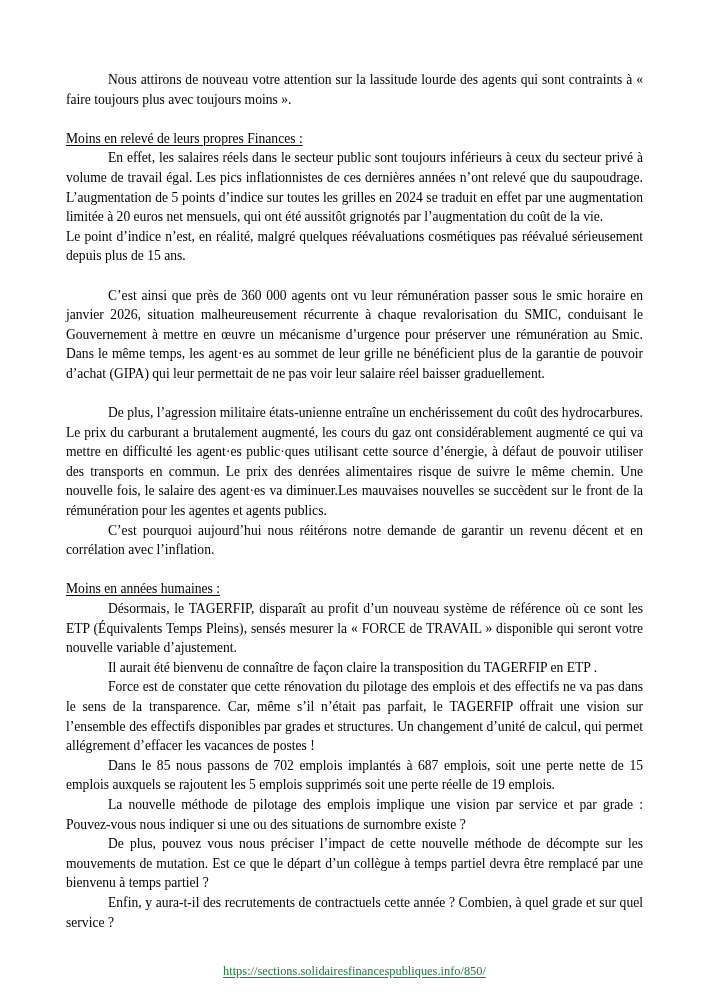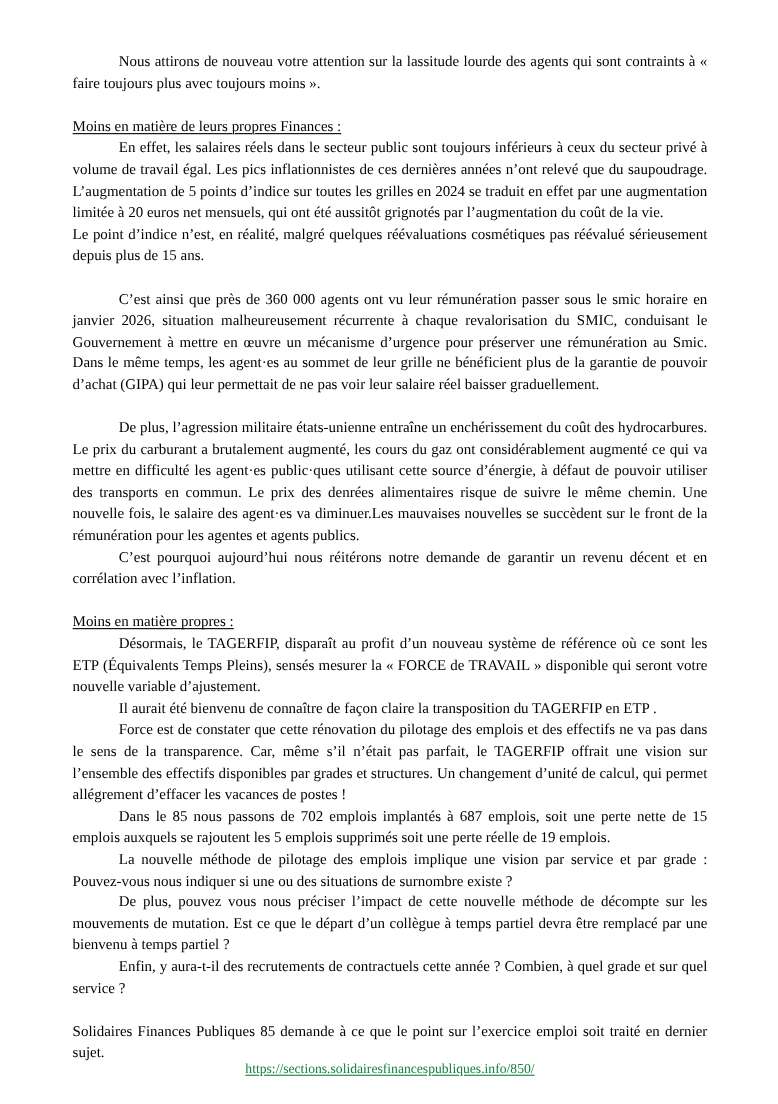--- a/index.html
+++ b/index.html
@@ -13,21 +13,21 @@
     height: 1004px;
     overflow: hidden;
     font-family: "Liberation Serif", "DejaVu Serif", serif;
     color: #000000;
   }
   .page {
     position: relative;
     width: 707px;
     height: 1004px;
     box-sizing: border-box;
-    padding: 46px 64px 0 66px;
+    padding: 70px 64px 0 66px;
     background: #ffffff;
   }
   .body-text {
     font-size: 13.6px;
     line-height: 19.6px;
     text-align: justify;
     text-justify: inter-word;
     -webkit-hyphens: none;
     hyphens: none;
     color: #000000;
@@ -83,57 +83,56 @@
 <body>
 
 <div class="page">
 
   <div class="body-text">
 
     <p class="para">Nous attirons de nouveau votre attention sur la lassitude lourde des agents qui sont contraints à « faire toujours plus avec toujours moins ».</p>
 
     <div class="spacer-full"></div>
 
-    <p class="heading"><span class="u">Moins en matière de leurs propres Finances :</span></p>
+    <p class="heading"><span class="u">Moins en relevé de leurs propres Finances :</span></p>
 
     <p class="para">En effet, les salaires réels dans le secteur public sont toujours inférieurs à ceux du secteur privé à volume de travail égal. Les pics inflationnistes de ces dernières années n’ont relevé que du saupoudrage. L’augmentation de 5 points d’indice sur toutes les grilles en 2024 se traduit en effet par une augmentation limitée à 20 euros net mensuels, qui ont été aussitôt grignotés par l’augmentation du coût de la vie.</p>
 
     <p class="para noindent">Le point d’indice n’est, en réalité, malgré quelques réévaluations cosmétiques pas réévalué sérieusement depuis plus de 15 ans.</p>
 
     <div class="spacer-full"></div>
 
     <p class="para">C’est ainsi que près de 360 000 agents ont vu leur rémunération passer sous le smic horaire en janvier 2026, situation malheureusement récurrente à chaque revalorisation du SMIC, conduisant le Gouvernement à mettre en œuvre un mécanisme d’urgence pour préserver une rémunération au Smic. Dans le même temps, les agent·es au sommet de leur grille ne bénéficient plus de la garantie de pouvoir d’achat (GIPA) qui leur permettait de ne pas voir leur salaire réel baisser graduellement.</p>
 
     <div class="spacer-full"></div>
 
     <p class="para">De plus, l’agression militaire états-unienne entraîne un enchérissement du coût des hydrocarbures. Le prix du carburant a brutalement augmenté, les cours du gaz ont considérablement augmenté ce qui va mettre en difficulté les agent·es public·ques utilisant cette source d’énergie, à défaut de pouvoir utiliser des transports en commun. Le prix des denrées alimentaires risque de suivre le même chemin. Une nouvelle fois, le salaire des agent·es va diminuer.Les mauvaises nouvelles se succèdent sur le front de la rémunération pour les agentes et agents publics.</p>
 
     <p class="para">C’est pourquoi aujourd’hui nous réitérons notre demande de garantir un revenu décent  et en corrélation avec l’inflation.</p>
 
     <div class="spacer-full"></div>
 
-    <p class="heading"><span class="u">Moins en matière propres :</span></p>
+    <p class="heading"><span class="u">Moins en années humaines :</span></p>
 
     <p class="para">Désormais, le TAGERFIP, disparaît au profit d’un nouveau système de référence où ce sont les ETP (Équivalents Temps Pleins), sensés mesurer la «  FORCE de TRAVAIL » disponible qui seront votre nouvelle variable d’ajustement.</p>
 
     <p class="para">Il aurait été bienvenu de connaître de façon claire la transposition du TAGERFIP en ETP .</p>
 
     <p class="para">Force est de constater que cette rénovation du pilotage des emplois et des effectifs ne va pas dans le sens de la transparence. Car, même s’il n’était pas parfait, le TAGERFIP offrait une vision sur l’ensemble des effectifs disponibles par grades et structures. Un changement d’unité de calcul, qui permet allégrement d’effacer les vacances de postes !</p>
 
     <p class="para">Dans le 85 nous passons de 702 emplois implantés à 687 emplois, soit une perte nette de 15 emplois auxquels se rajoutent les 5 emplois supprimés soit une perte réelle de 19 emplois.</p>
 
     <p class="para">La nouvelle méthode de pilotage des emplois implique une vision par service et par grade : Pouvez-vous nous indiquer si une ou des situations de surnombre existe ?</p>
 
     <p class="para">De plus, pouvez vous nous préciser l’impact de cette nouvelle méthode de décompte sur les mouvements de mutation. Est ce que le départ d’un collègue à temps partiel devra être remplacé par une bienvenu à temps partiel ?</p>
 
     <p class="para">Enfin, y aura-t-il des recrutements de contractuels cette année ? Combien, à quel grade et sur quel service ?</p>
 
     <div class="spacer-full"></div>
 
-    <p class="para noindent">Solidaires Finances Publiques 85 demande à ce que le point sur l’exercice emploi soit traité en dernier sujet.</p>
 
   </div>
 
   <div class="footer">
     <a class="footer-url" href="#">https://sections.solidairesfinancespubliques.info/850/</a>
     <span class="footer-pageno">2/2</span>
   </div>
 
 </div>
 

